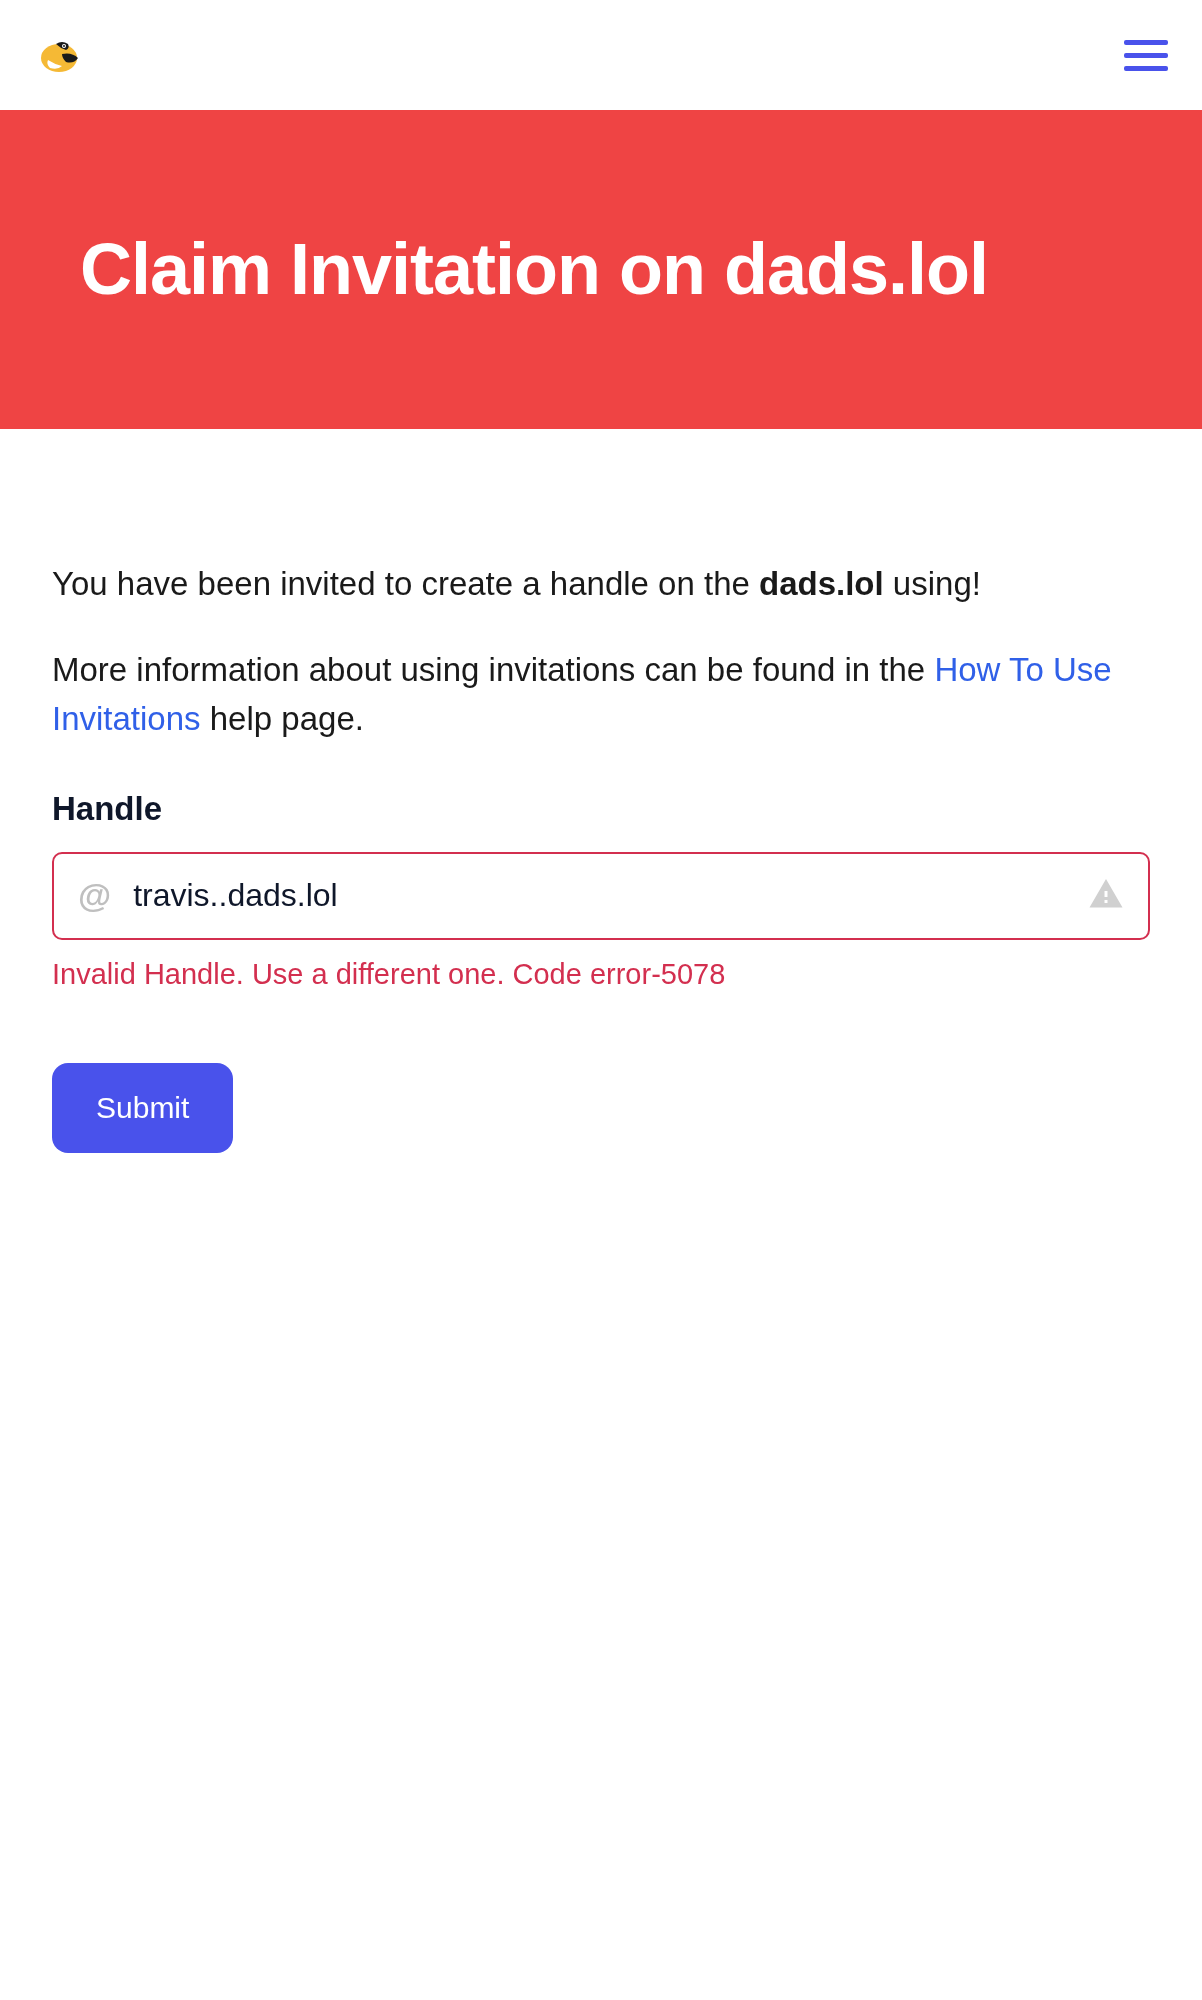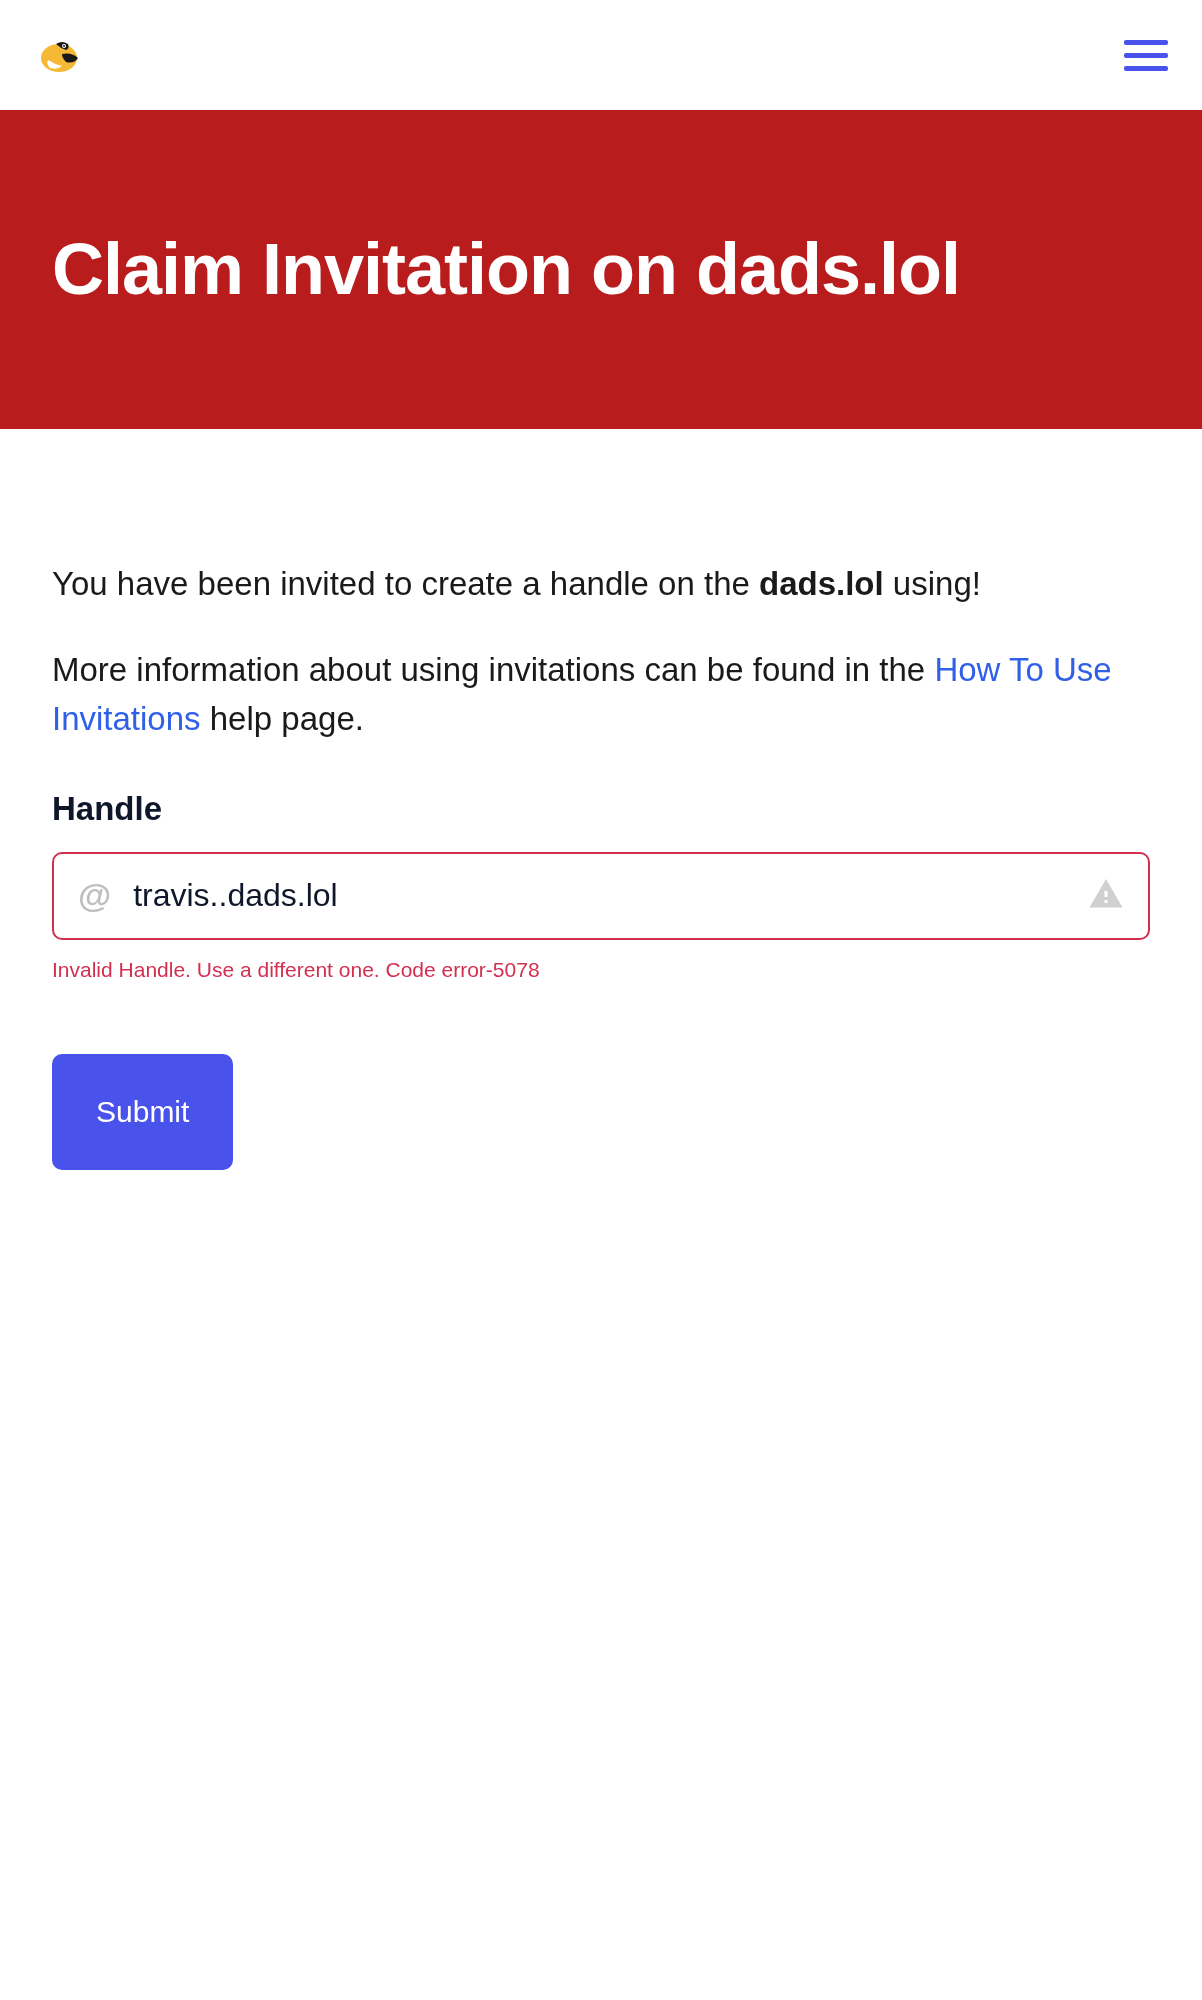--- a/index.html
+++ b/index.html
@@ -30,22 +30,22 @@
       gap: 8px;
       cursor: pointer;
     }
     .hamburger-line {
       width: 44px;
       height: 5px;
       background: #4952eb;
       border-radius: 2px;
     }
     .hero {
-      background: #b91c1c;
-      padding: 120px 52px 120px 52px;
+      background: #ef4444;
+      padding: 120px 52px 120px 80px;
     }
     .hero-title {
       color: #ffffff;
       font-size: 72px;
       font-weight: 700;
       line-height: 1.1;
       letter-spacing: -1px;
     }
     .content {
       padding: 130px 52px 0 52px;
@@ -99,29 +99,29 @@
       font-size: 32px;
       color: #0f172a;
       background: transparent;
       font-family: inherit;
     }
     .warning-icon {
       color: #d0d0d0;
     }
     .error-message {
       color: #d32f4f;
-      font-size: 21px;
+      font-size: 29px;
       margin-bottom: 72px;
     }
     .submit-button {
       background: #4952eb;
       color: #ffffff;
       border: none;
-      border-radius: 10px;
-      padding: 41px 44px;
+      border-radius: 16px;
+      padding: 28px 44px;
       font-size: 30px;
       font-weight: 400;
       cursor: pointer;
       font-family: inherit;
     }
   </style>
 </head>
 <body>
 
 <nav class="navbar">

